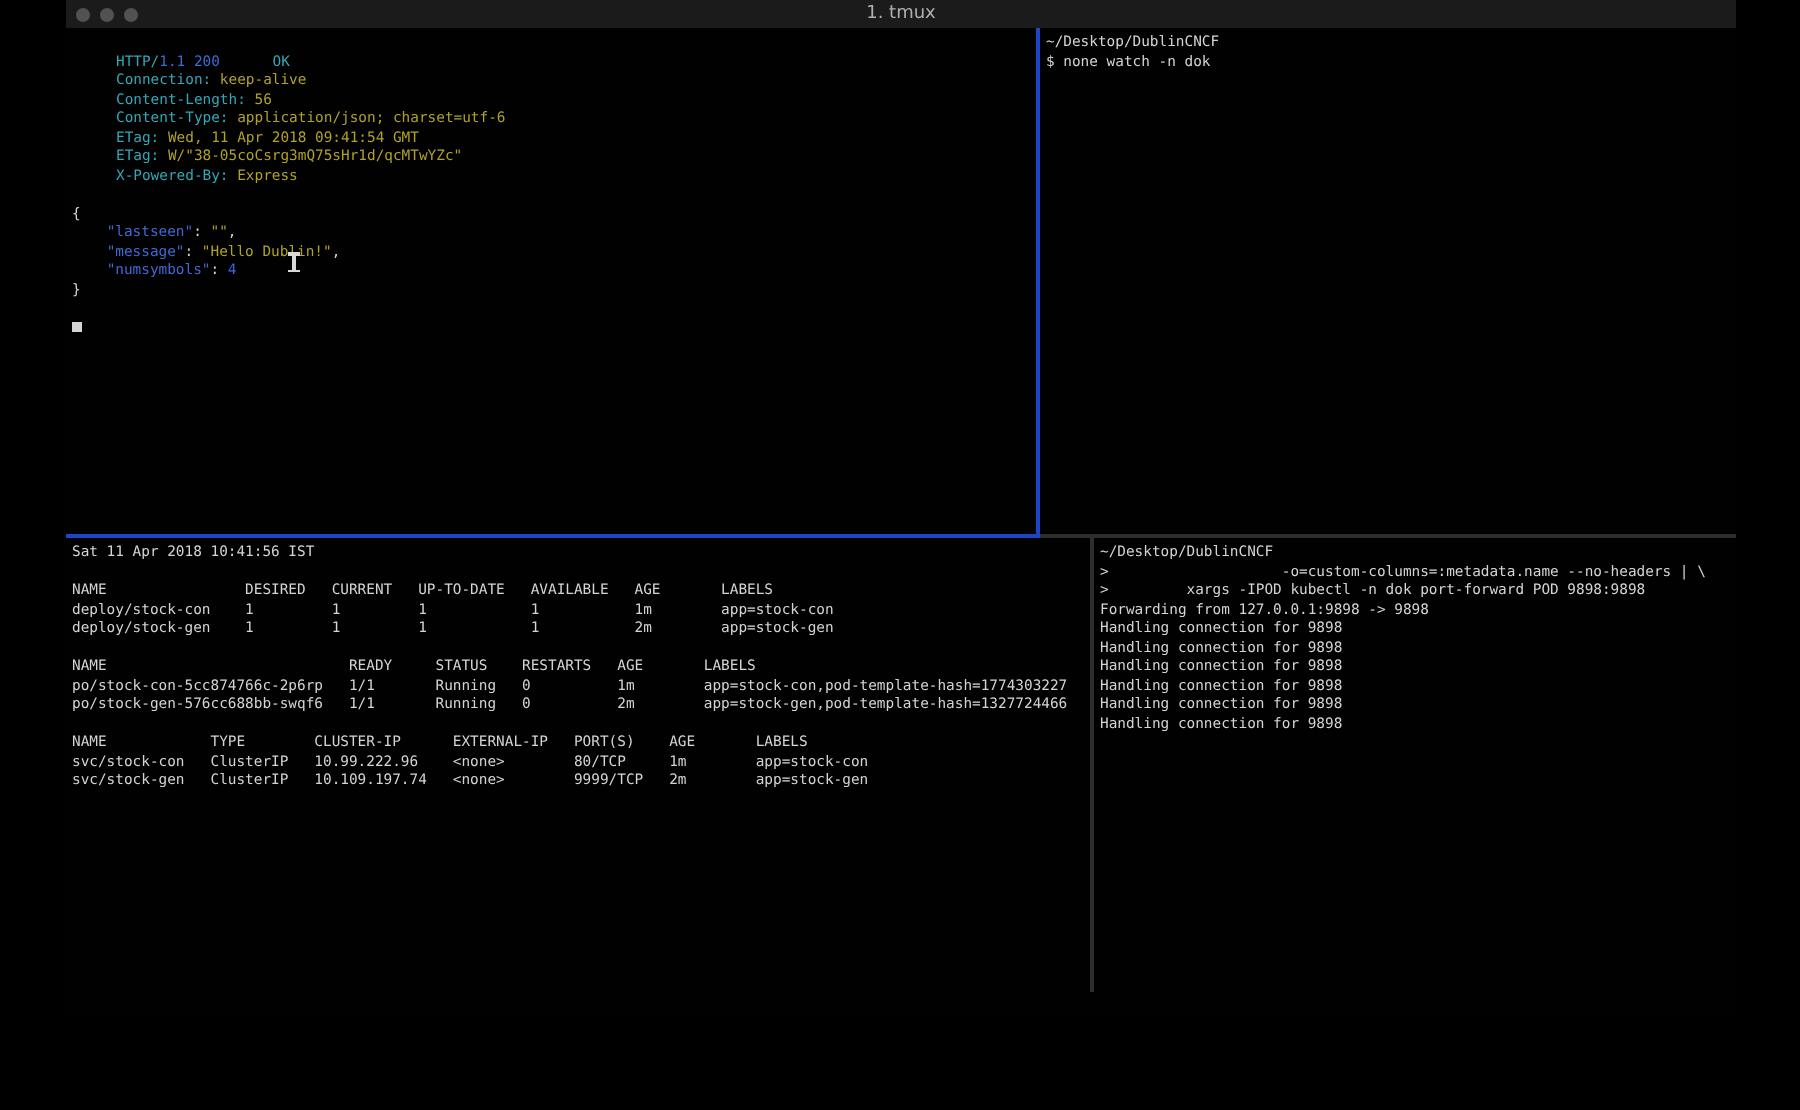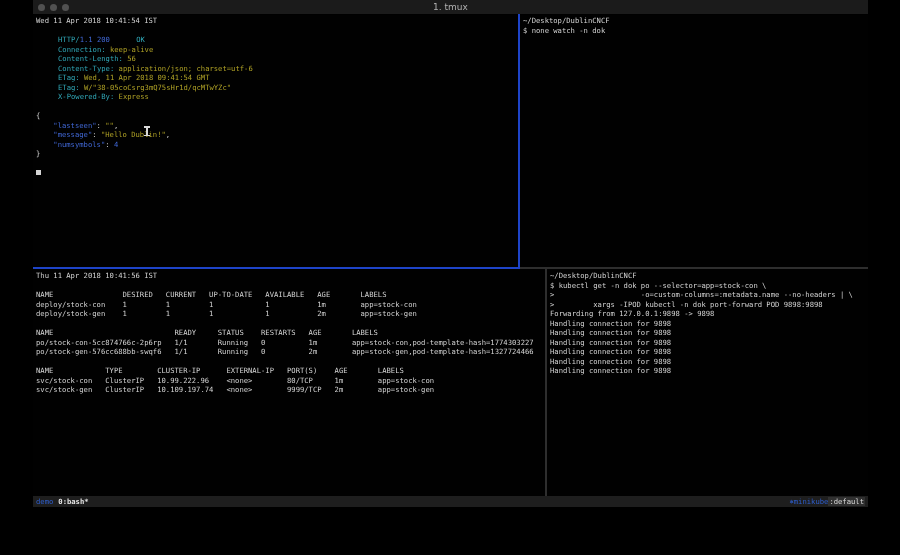--- a/index.html
+++ b/index.html
@@ -51,21 +51,20 @@
       <div class="lights">
         <span class="light"></span>
         <span class="light"></span>
         <span class="light"></span>
       </div>
       <div class="title">1. tmux</div>
     </div>
 
     <div class="term">
       <div class="pane tl-pane">
-          <div class="tl"><span class="c-fg">Wed 11 Apr 2018 10:41:54 IST</span></div>
           <div class="tl">&nbsp;</div>
           <div class="tl"><span class="c-cyan">HTTP/</span><span class="c-blue">1.1 200</span><span class="c-cyan"> OK</span></div>
           <div class="tl"><span class="c-cyan">Connection:</span><span class="c-yellow"> keep-alive</span></div>
           <div class="tl"><span class="c-cyan">Content-Length:</span><span class="c-yellow"> 56</span></div>
           <div class="tl"><span class="c-cyan">Content-Type:</span><span class="c-yellow"> application/json; charset=utf-6</span></div>
           <div class="tl"><span class="c-cyan">ETag:</span><span class="c-yellow"> Wed, 11 Apr 2018 09:41:54 GMT</span></div>
           <div class="tl"><span class="c-cyan">ETag:</span><span class="c-yellow"> W/"38-05coCsrg3mQ75sHr1d/qcMTwYZc"</span></div>
           <div class="tl"><span class="c-cyan">X-Powered-By:</span><span class="c-yellow"> Express</span></div>
           <div class="tl">&nbsp;</div>
           <div class="tl"><span class="c-fg">{</span></div>
@@ -79,59 +78,49 @@
       <div class="vdiv-top"></div>
       <div class="pane tr-pane">
           <div class="tl"><span class="c-fg">~/Desktop/DublinCNCF</span></div>
           <div class="tl"><span class="c-fg">$ none watch -n dok</span></div>
         </div>
 
       <div class="hdiv-left"></div>
       <div class="hdiv-right"></div>
 
       <div class="pane bl-pane">
-          <div class="tl"><span class="c-fg">Thu 11 Apr 2018 10:41:56 IST</span></div>
+          <div class="tl"><span class="c-fg">Sat 11 Apr 2018 10:41:56 IST</span></div>
           <div class="tl">&nbsp;</div>
           <div class="tl"><span class="c-fg">NAME                DESIRED   CURRENT   UP-TO-DATE   AVAILABLE   AGE       LABELS</span></div>
           <div class="tl"><span class="c-fg">deploy/stock-con    1         1         1            1           1m        app=stock-con</span></div>
           <div class="tl"><span class="c-fg">deploy/stock-gen    1         1         1            1           2m        app=stock-gen</span></div>
           <div class="tl">&nbsp;</div>
           <div class="tl"><span class="c-fg">NAME                            READY     STATUS    RESTARTS   AGE       LABELS</span></div>
           <div class="tl"><span class="c-fg">po/stock-con-5cc874766c-2p6rp   1/1       Running   0          1m        app=stock-con,pod-template-hash=1774303227</span></div>
           <div class="tl"><span class="c-fg">po/stock-gen-576cc688bb-swqf6   1/1       Running   0          2m        app=stock-gen,pod-template-hash=1327724466</span></div>
           <div class="tl">&nbsp;</div>
           <div class="tl"><span class="c-fg">NAME            TYPE        CLUSTER-IP      EXTERNAL-IP   PORT(S)    AGE       LABELS</span></div>
           <div class="tl"><span class="c-fg">svc/stock-con   ClusterIP   10.99.222.96    &lt;none&gt;        80/TCP     1m        app=stock-con</span></div>
           <div class="tl"><span class="c-fg">svc/stock-gen   ClusterIP   10.109.197.74   &lt;none&gt;        9999/TCP   2m        app=stock-gen</span></div>
         </div>
       <div class="vdiv-bottom"></div>
       <div class="pane br-pane">
           <div class="tl"><span class="c-fg">~/Desktop/DublinCNCF</span></div>
-          <div class="tl"><span class="c-fg">$ kubectl get -n dok po --selector=app=stock-con \</span></div>
           <div class="tl"><span class="c-fg">&gt;                    -o=custom-columns=:metadata.name --no-headers | \</span></div>
           <div class="tl"><span class="c-fg">&gt;         xargs -IPOD kubectl -n dok port-forward POD 9898:9898</span></div>
           <div class="tl"><span class="c-fg">Forwarding from 127.0.0.1:9898 -&gt; 9898</span></div>
           <div class="tl"><span class="c-fg">Handling connection for 9898</span></div>
           <div class="tl"><span class="c-fg">Handling connection for 9898</span></div>
           <div class="tl"><span class="c-fg">Handling connection for 9898</span></div>
           <div class="tl"><span class="c-fg">Handling connection for 9898</span></div>
           <div class="tl"><span class="c-fg">Handling connection for 9898</span></div>
           <div class="tl"><span class="c-fg">Handling connection for 9898</span></div>
         </div>
     </div>
 
-    <div class="statusbar">
-      <span class="sess">demo</span>
-      <span class="winflag">0:bash*</span>
-      <span class="sb-right">
-        <span class="kube-blue">⎈ </span>
-        <span class="kube-blue">minikube</span>
-        <span class="kube-suffix">:default</span>
-      </span>
-    </div>
   </div>
 
   <div class="mouse-cursor">
     <div class="cap top"></div>
       <div class="stem"></div>
       <div class="cap bot"></div>
   </div>
 </div>
 
 </body></html>

